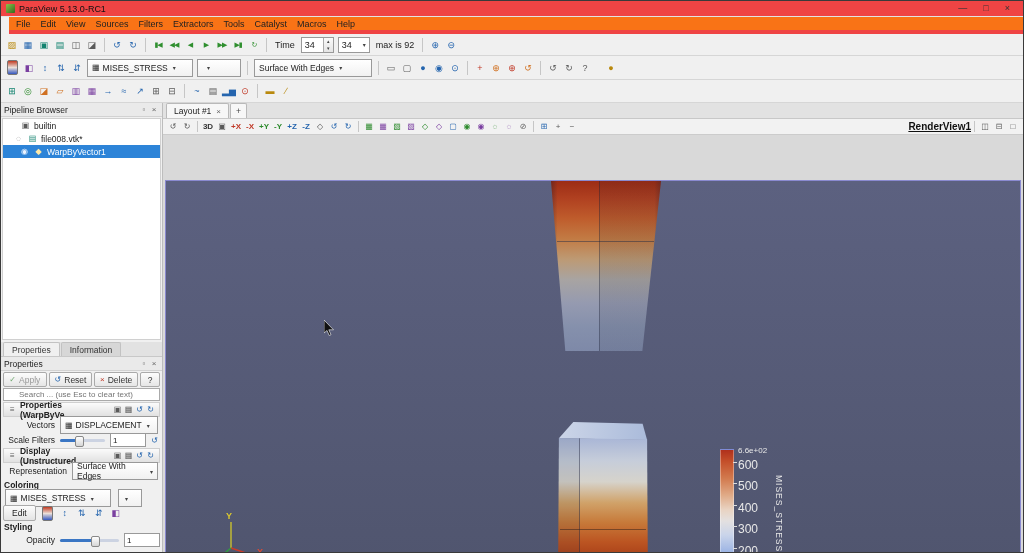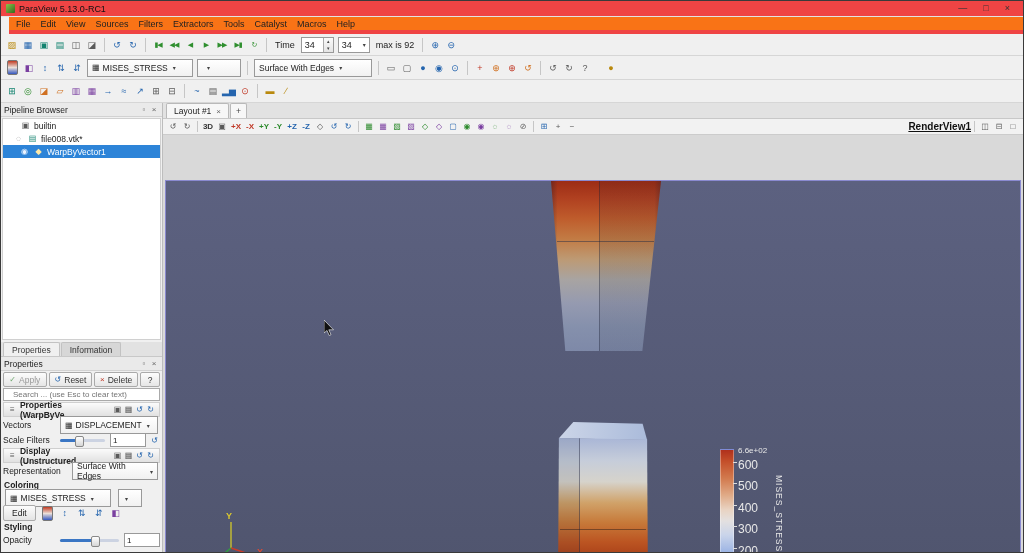--- a/index.html
+++ b/index.html
@@ -52,26 +52,26 @@
   .node-icon.t{color:#13836f}.node-icon.g2{color:#5a5a5a}.node-icon.sel-ic{color:#ffe9a8}
   .panel-tabs{display:flex;height:14px;background:#e2e2e2;border-bottom:1px solid #c8c8c8;align-items:flex-end;padding-left:2px;gap:1px;margin-top:1px;}
   .panel-tab{height:13px;display:flex;align-items:center;padding:0 8px;font-size:8.5px;background:#d7d7d7;border:1px solid #c2c2c2;border-bottom:none;border-radius:2px 2px 0 0;color:#333;}
   .panel-tab.active{background:#f0f0f0;}
   .props{flex:1;display:flex;flex-direction:column;gap:1px;padding:1px 2px;}
   .btn-row{display:flex;gap:2px;height:15px;}
   .btn{flex:1;border:1px solid #aaa;background:linear-gradient(#fcfcfc,#e6e6e6);border-radius:2px;display:flex;align-items:center;justify-content:center;gap:3px;font-size:8.5px;color:#333;}
   .btn.disabled{color:#9a9a9a;}
   .btn-help{flex:0 0 18px;}
   .b-ic{font-size:8px;} .b-ic.g{color:#6fa86f}.b-ic.b{color:#2565ae}.b-ic.r{color:#c03a28}
-  .search-input{height:13px;border:1px solid #aaa;font-size:8px;padding:0 9px;font-family:"Liberation Sans",sans-serif;background:#fff;width:100%;box-sizing:border-box;}
+  .search-input{height:13px;border:1px solid #aaa;font-size:8px;padding:0 15px;font-family:"Liberation Sans",sans-serif;background:#fff;width:100%;box-sizing:border-box;}
   .section-bar{height:13px;background:linear-gradient(#fbfbfb,#e1e1e1);border:1px solid #cfcfcf;display:flex;align-items:center;gap:2px;padding:0 3px;font-size:8.5px;font-weight:bold;color:#222;}
   .sicon{width:11px;height:11px;display:inline-flex;align-items:center;justify-content:center;font-size:8px;font-weight:normal;}
   .sicon.b{color:#2565ae}.sicon.g2{color:#5a5a5a}
   .prop-row{display:flex;align-items:center;gap:3px;height:14px;font-size:8.5px;}
-  .prop-label{color:#222;} .lw52{width:52px;min-width:52px;} .lw64{width:64px;min-width:64px;}
+  .prop-label{color:#222;text-align:right;} .lw52{width:52px;min-width:52px;} .lw64{width:64px;min-width:64px;}
   .slider{flex:1;height:3px;background:#ccd3e2;border-radius:2px;position:relative;margin:0 2px;}
   .slider .fill{position:absolute;left:0;top:0;height:100%;background:#3a76c4;border-radius:2px;}
   .f40{width:40%;} .f58{width:58%;}
   .slider .handle{position:absolute;top:-3px;width:7px;height:9px;background:linear-gradient(#fefefe,#d6d6d6);border:1px solid #888;border-radius:2px;}
   .h40{left:calc(40% - 3px);} .h58{left:calc(58% - 3px);}
   .mini-input{width:30px;height:12px;border:1px solid #999;background:#fff;font-size:8px;display:flex;align-items:center;padding:0 2px;}
   .bold-label{font-weight:bold;font-size:8.5px;color:#222;padding:1px 0 0 1px;}
   .edit-btn{height:14px;border:1px solid #aaa;background:linear-gradient(#fcfcfc,#e4e4e4);display:inline-flex;align-items:center;padding:0 8px;font-size:8.5px;border-radius:2px;}
   .filler{flex:1;}
   

